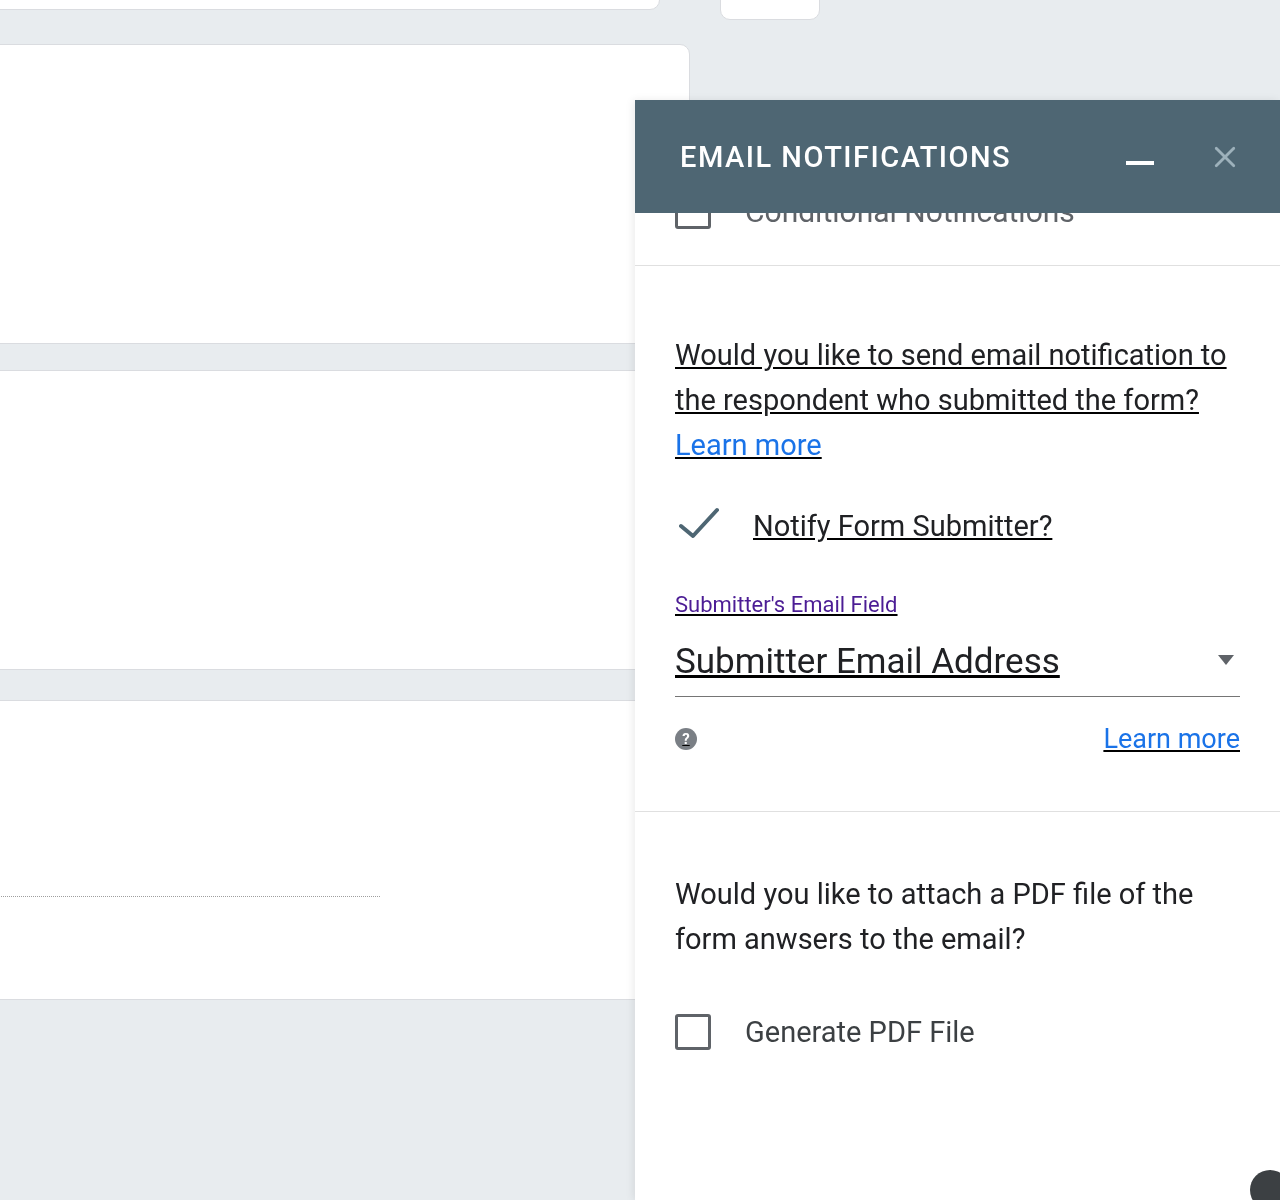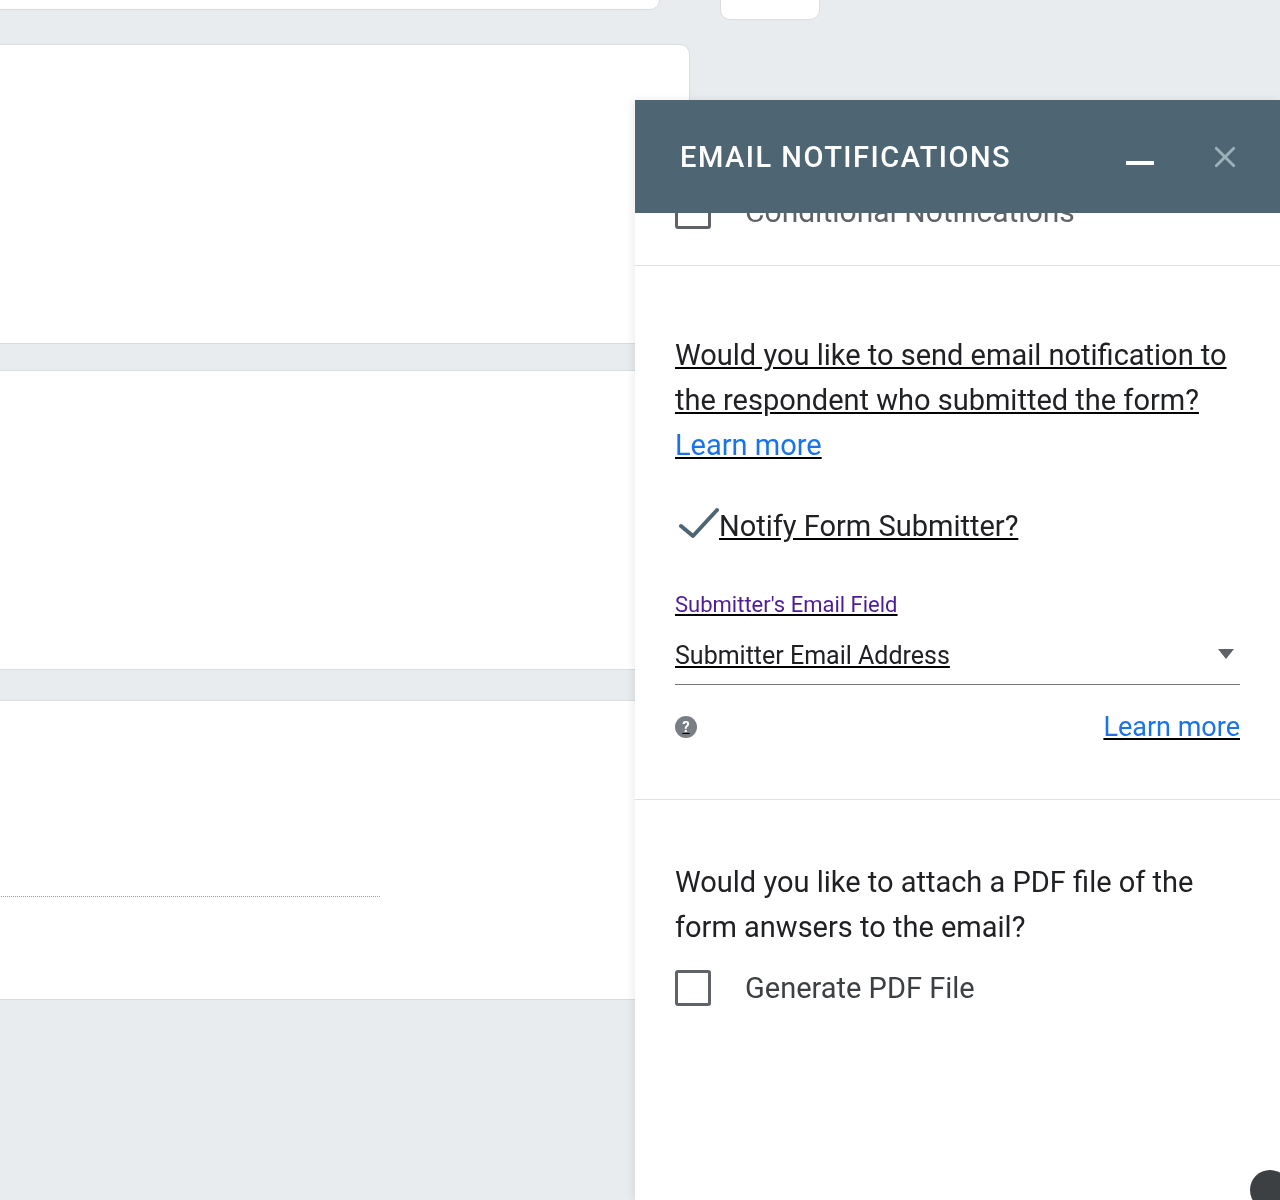--- a/index.html
+++ b/index.html
@@ -127,20 +127,21 @@
       line-height: 1.55;
       margin-bottom: 36px;
     }
     .link {
       color: #1a73e8;
       cursor: pointer;
     }
     .check-row {
       display: flex;
       align-items: center;
+      gap: 34px;
       margin-bottom: 44px;
     }
     .checkmark-icon {
       color: #4e6673;
       flex-shrink: 0;
       cursor: pointer;
       width: 44px;
     }
     .check-row .label {
       font-size: 29px;
@@ -155,21 +156,21 @@
     .select-row {
       display: flex;
       align-items: center;
       justify-content: space-between;
       border-bottom: 1.5px solid #757575;
       padding: 8px 4px 14px 0;
       cursor: pointer;
       margin-bottom: 26px;
     }
     .select-value {
-      font-size: 25px;
+      font-size: 35px;
       color: #202124;
     }
     .dropdown-caret { color: #5f6368; }
     .help-learn-row {
       display: flex;
       align-items: center;
       justify-content: space-between;
       margin-top: 6px;
     }
     .help-icon {
@@ -185,21 +186,21 @@
       cursor: pointer;
     }
     .learn-more-right {
       font-size: 27px;
       color: #1a73e8;
       cursor: pointer;
     }
     .section-pdf {
       padding: 60px 40px 44px 40px;
     }
-    .section-pdf .section-intro { margin-bottom: 20px; }
+    .section-pdf .section-intro { margin-bottom: 52px; }
     .pdf-check-row {
       display: flex;
       align-items: center;
       gap: 34px;
     }
     .pdf-check-row .label {
       font-size: 29px;
       color: #3c4043;
     }
     

